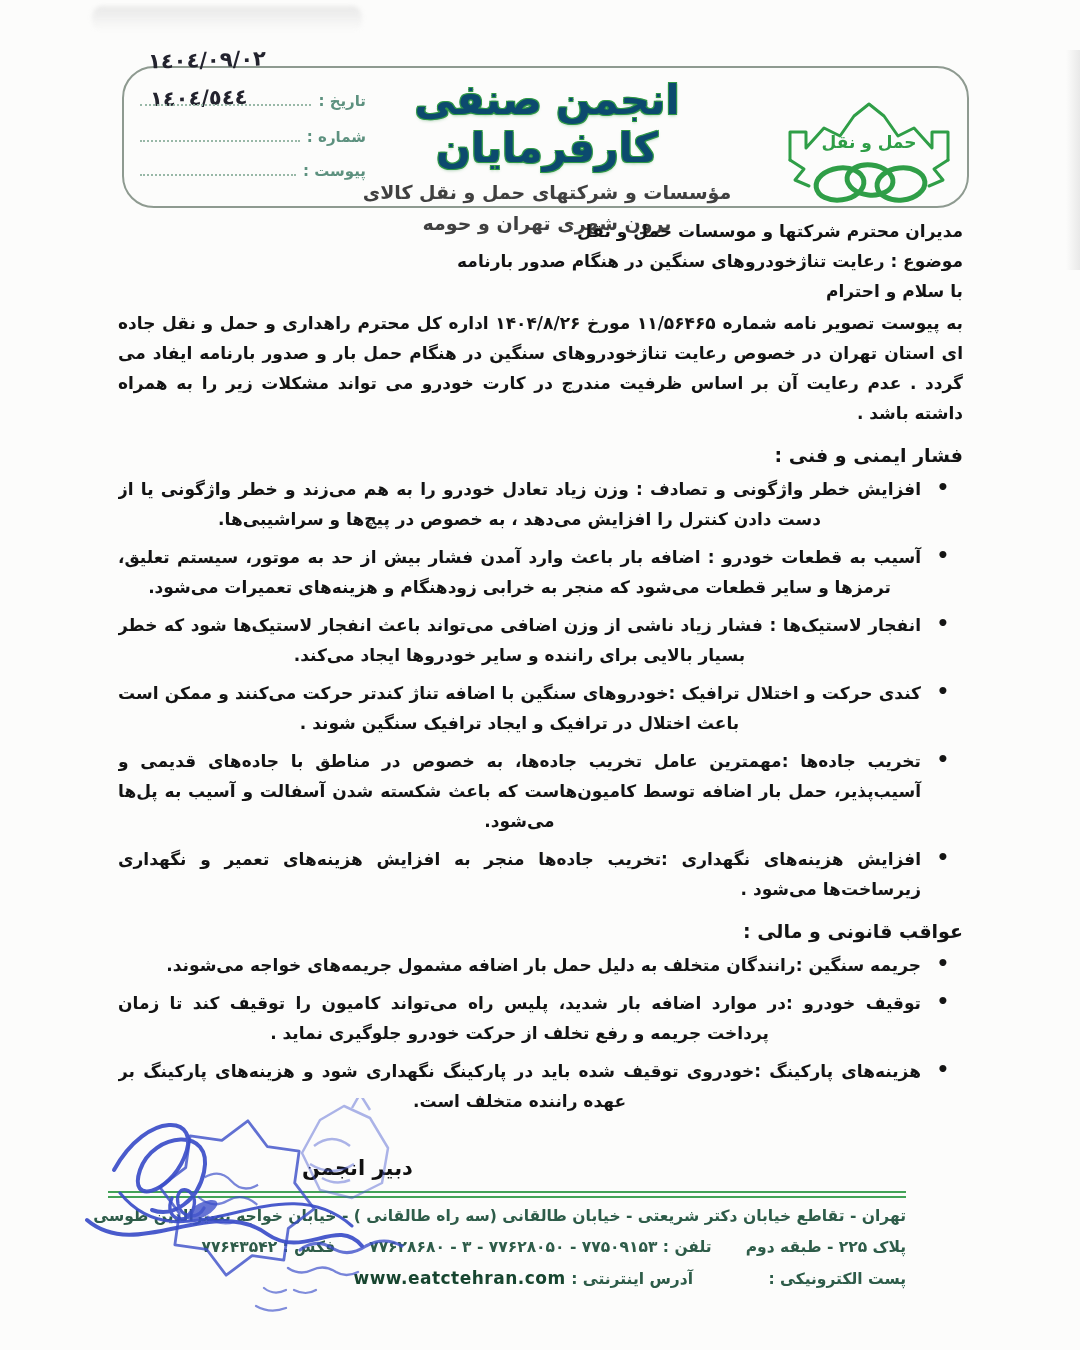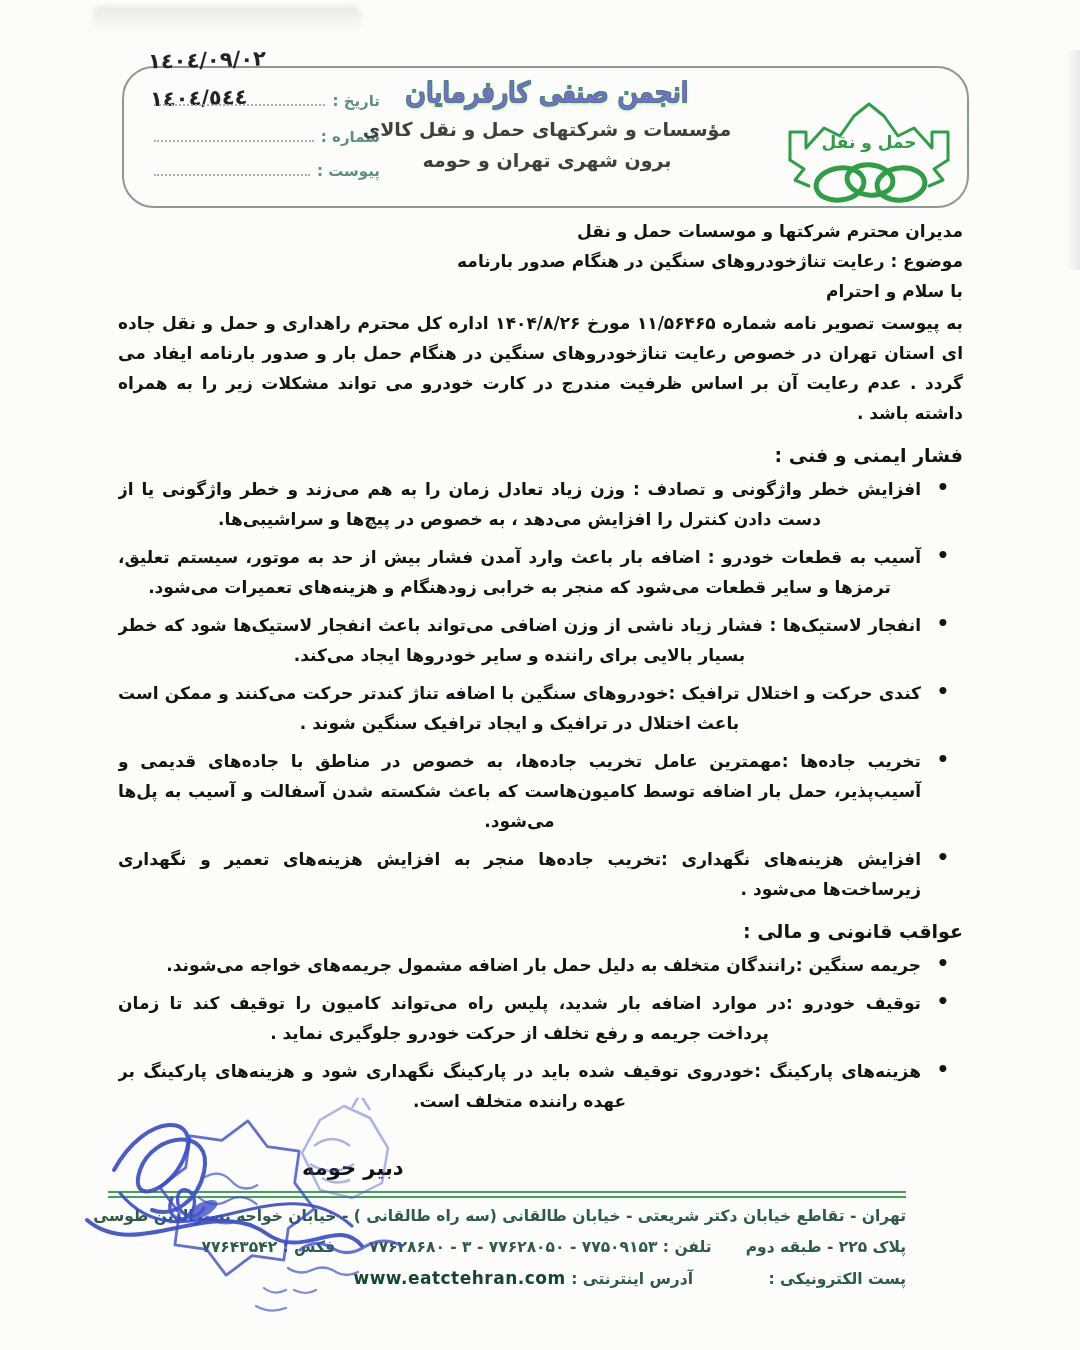--- a/index.html
+++ b/index.html
@@ -11,31 +11,31 @@
   }
   
   .scan-smudge-top{position:absolute;left:92px;top:6px;width:270px;height:26px;
     background:linear-gradient(to bottom,#d9d9d9,rgba(255,255,255,0));opacity:.55;border-radius:10px;filter:blur(2px);}
   .scan-smudge-right{position:absolute;right:0;top:50px;width:14px;height:220px;
     background:linear-gradient(to left,#dcdcdc,rgba(255,255,255,0));opacity:.6;}
 
   
   .lh-box{position:absolute;left:122px;top:66px;width:843px;height:138px;
     border:2.5px solid #8e9a90;border-radius:32px;background:transparent;}
-  .meta{position:absolute;left:152px;width:228px;display:flex;align-items:flex-end;direction:rtl;}
+  .meta{position:absolute;left:138px;width:228px;display:flex;align-items:flex-end;direction:rtl;}
   .meta-label{color:#5d917f;font-size:15px;font-weight:bold;white-space:nowrap;}
   .meta-dots{flex:1;border-bottom:2px dotted #98b8a7;margin:0 7px 4px 2px;height:12px;}
   .meta.m1{top:92px}.meta.m2{top:128px}.meta.m3{top:162px}
   .hw{position:absolute;color:#23232e;font-weight:bold;direction:ltr;
       font-size:21px;letter-spacing:1px;transform:rotate(-1.5deg);}
   .hw-date{left:148px;top:48px;}
   .hw-num{left:150px;top:86px;}
 
   .title-wrap{position:absolute;left:332px;top:76px;width:430px;text-align:center;}
-  .lh-title{font-size:28px;font-weight:normal;color:#8b5cf6;letter-spacing:2px;
+  .lh-title{font-size:41px;font-weight:bold;color:#0c4a6e;letter-spacing:2px;
     text-shadow:1px 1px 0 #2f9847,-1px -1px 0 #2f9847,1px -1px 0 #2f9847,-1px 1px 0 #2f9847,0 2px 3px rgba(60,150,80,.35);}
   .lh-sub{font-size:19px;font-weight:bold;color:#404040;margin-top:9px;}
 
   .logo{position:absolute;left:768px;top:96px;width:202px;height:114px;}
 
   
   .letter-body{position:absolute;top:216px;left:118px;width:845px;height:945px;
     overflow:hidden;color:#141414;font-size:17px;font-weight:bold;line-height:30px;
     letter-spacing:-0.2px;text-align:right;}
   .line{white-space:nowrap;}
@@ -108,21 +108,21 @@
 
   <div class="letter-body">
     <div class="line">مدیران محترم شرکتها و موسسات حمل و نقل</div>
     <div class="line">موضوع : رعایت تناژخودروهای سنگین در هنگام صدور بارنامه</div>
     <div class="line">با سلام و احترام</div>
     <div class="intro">به پیوست تصویر نامه شماره ۱۱/۵۶۴۶۵ مورخ ۱۴۰۴/۸/۲۶ اداره کل محترم راهداری و حمل و نقل جاده ای استان تهران در خصوص رعایت تناژخودروهای سنگین در هنگام حمل بار و صدور بارنامه ایفاد می گردد . عدم رعایت آن بر اساس ظرفیت مندرج در کارت خودرو می تواند مشکلات زیر را به همراه داشته باشد .</div>
 
     <div class="sec-h">فشار ایمنی و فنی :</div>
     <div class="bullet b2l">
       <span class="dot">•</span>
-      <span class="btxt">افزایش خطر واژگونی و تصادف : وزن زیاد تعادل زمان را به هم می‌زند و خطر واژگونی یا از دست دادن کنترل را افزایش می‌دهد ، به خصوص در پیچ‌ها و سراشیبی‌ها.</span>
+      <span class="btxt">افزایش خطر واژگونی و تصادف : وزن زیاد تعادل خودرو را به هم می‌زند و خطر واژگونی یا از دست دادن کنترل را افزایش می‌دهد ، به خصوص در پیچ‌ها و سراشیبی‌ها.</span>
     </div>
     <div class="bullet b2l">
       <span class="dot">•</span>
       <span class="btxt">آسیب به قطعات خودرو : اضافه بار باعث وارد آمدن فشار بیش از حد به موتور، سیستم تعلیق، ترمزها و سایر قطعات می‌شود که منجر به خرابی زودهنگام و هزینه‌های تعمیرات می‌شود.</span>
     </div>
     <div class="bullet b2l">
       <span class="dot">•</span>
       <span class="btxt">انفجار لاستیک‌ها : فشار زیاد ناشی از وزن اضافی می‌تواند باعث انفجار لاستیک‌ها شود که خطر بسیار بالایی برای راننده و سایر خودروها ایجاد می‌کند.</span>
     </div>
     <div class="bullet b2l">
@@ -148,21 +148,21 @@
       <span class="dot">•</span>
       <span class="btxt">توقیف خودرو :در موارد اضافه بار شدید، پلیس راه می‌تواند کامیون را توقیف کند تا زمان پرداخت جریمه و رفع تخلف از حرکت خودرو جلوگیری نماید .</span>
     </div>
     <div class="bullet b2l">
       <span class="dot">•</span>
       <span class="btxt">هزینه‌های پارکینگ :خودروی توقیف شده باید در پارکینگ نگهداری شود و هزینه‌های پارکینگ بر عهده راننده متخلف است.</span>
     </div>
 
   </div>
 
-  <div class="sig-title">دبیر حومه</div>
+  <div class="sig-title">دبیر انجمن</div>
 
   <svg class="sig-art" viewBox="0 0 450 240">
 
     <g stroke="#4a5bd0" fill="none" stroke-width="2.5" opacity="0.45" stroke-linejoin="round">
       <path d="M250,55 L268,22 L292,8 L318,20 L336,50 L330,85 L300,100 L268,92 Z"></path>
       <path d="M262,48 q18,-14 36,0 M258,66 q22,14 44,0 M270,80 q14,8 28,2"></path>
       <path d="M300,10 l8,-14 l10,16"></path>
     </g>
 
     <g transform="rotate(8 185 100)" stroke="#3b4ec9" fill="none" stroke-width="2.8" opacity="0.8" stroke-linejoin="round">

